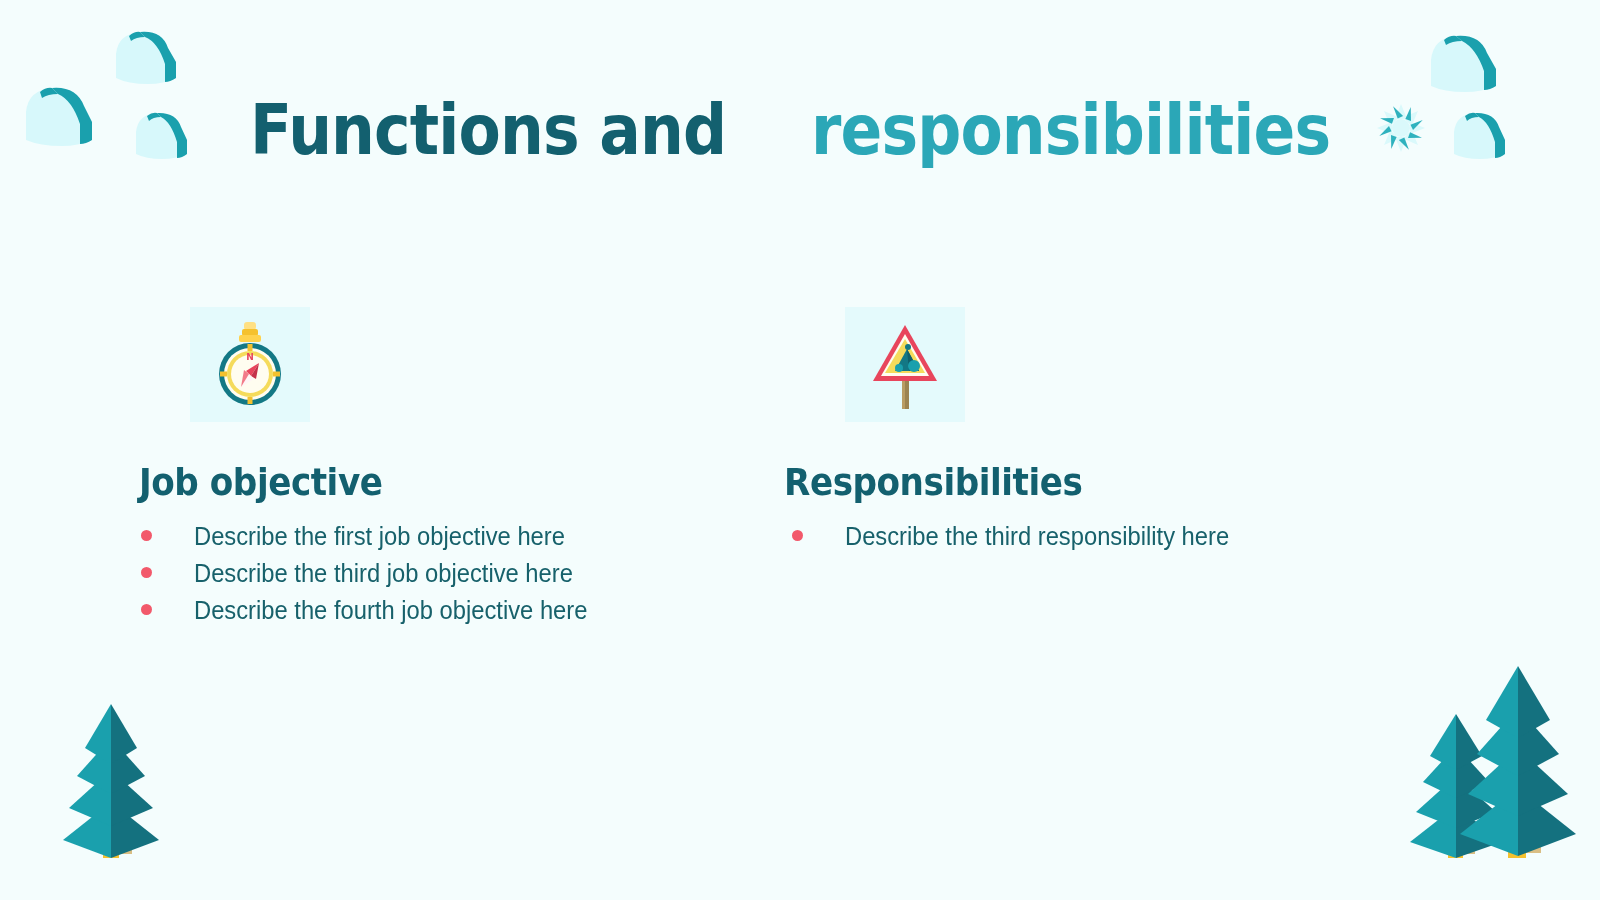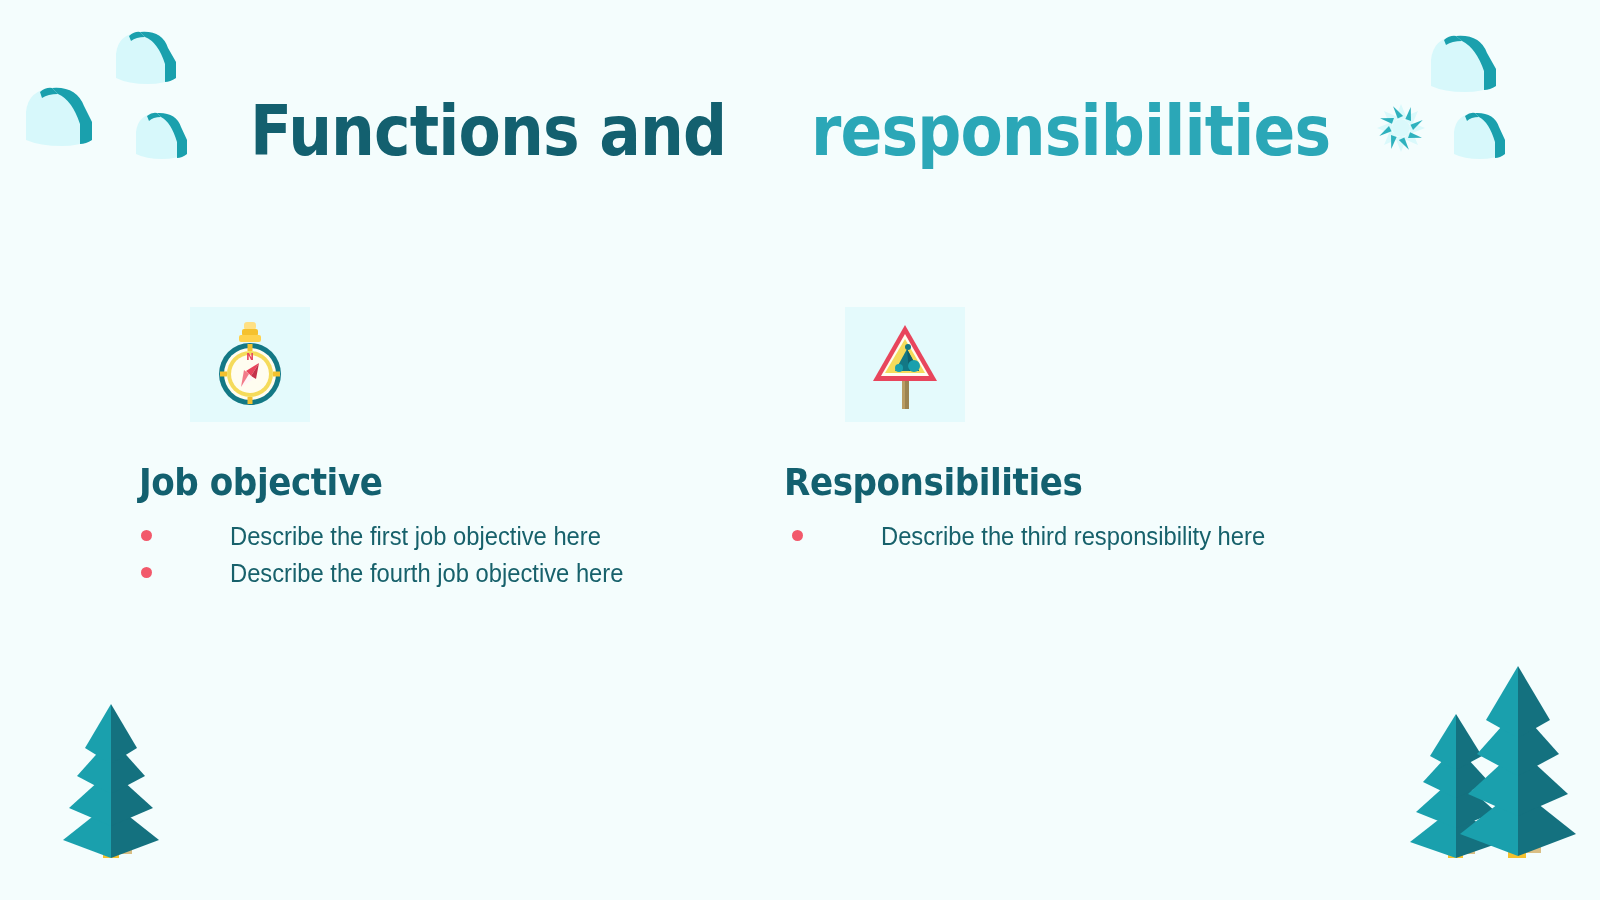--- a/index.html
+++ b/index.html
@@ -19,24 +19,25 @@
   
   .deco {
     position: absolute;
     pointer-events: none;
   }
 
   
   #title-block {
     position: absolute;
     left: 250px;
-    top: 96px;
+    top: 90px;
     width: 1120px;
     height: 80px;
     display: flex;
+    align-items: center;
   }
   .title-text {
     font-family: "DejaVu Sans", sans-serif;
     font-weight: bold;
     font-size: 70px;
     letter-spacing: -1px;
     line-height: 1;
     transform: scaleX(0.88);
     transform-origin: left center;
     white-space: nowrap;
@@ -79,21 +80,20 @@
 
   ul.bullets {
     list-style: none;
     margin: 18px 0 0 0;
     padding: 0;
   }
   ul.bullets li {
     display: flex;
     align-items: baseline;
     height: 37px;
-    gap: 36px;
   }
   .dot {
     flex: none;
     width: 11px;
     height: 11px;
     border-radius: 50%;
     background: #F2596B;
     margin-right: 42px;
     position: relative;
     top: -4px;
@@ -278,20 +278,24 @@
 
     <div class="col-heading">Job objective</div>
 
     <ul class="bullets">
       <li>
         <span class="dot"></span>
         <span class="bullet-text">Describe the first job objective here</span>
       </li>
       <li>
         <span class="dot"></span>
+        <span class="bullet-text">Describe the third job objective here</span>
+      </li>
+      <li>
+        <span class="dot"></span>
         <span class="bullet-text">Describe the fourth job objective here</span>
       </li>
     </ul>
   </div>
 
   <div class="column" id="col-right">
 
     <div class="icon-box">
       <svg width="72" height="92" viewBox="0 0 72 92">
 

